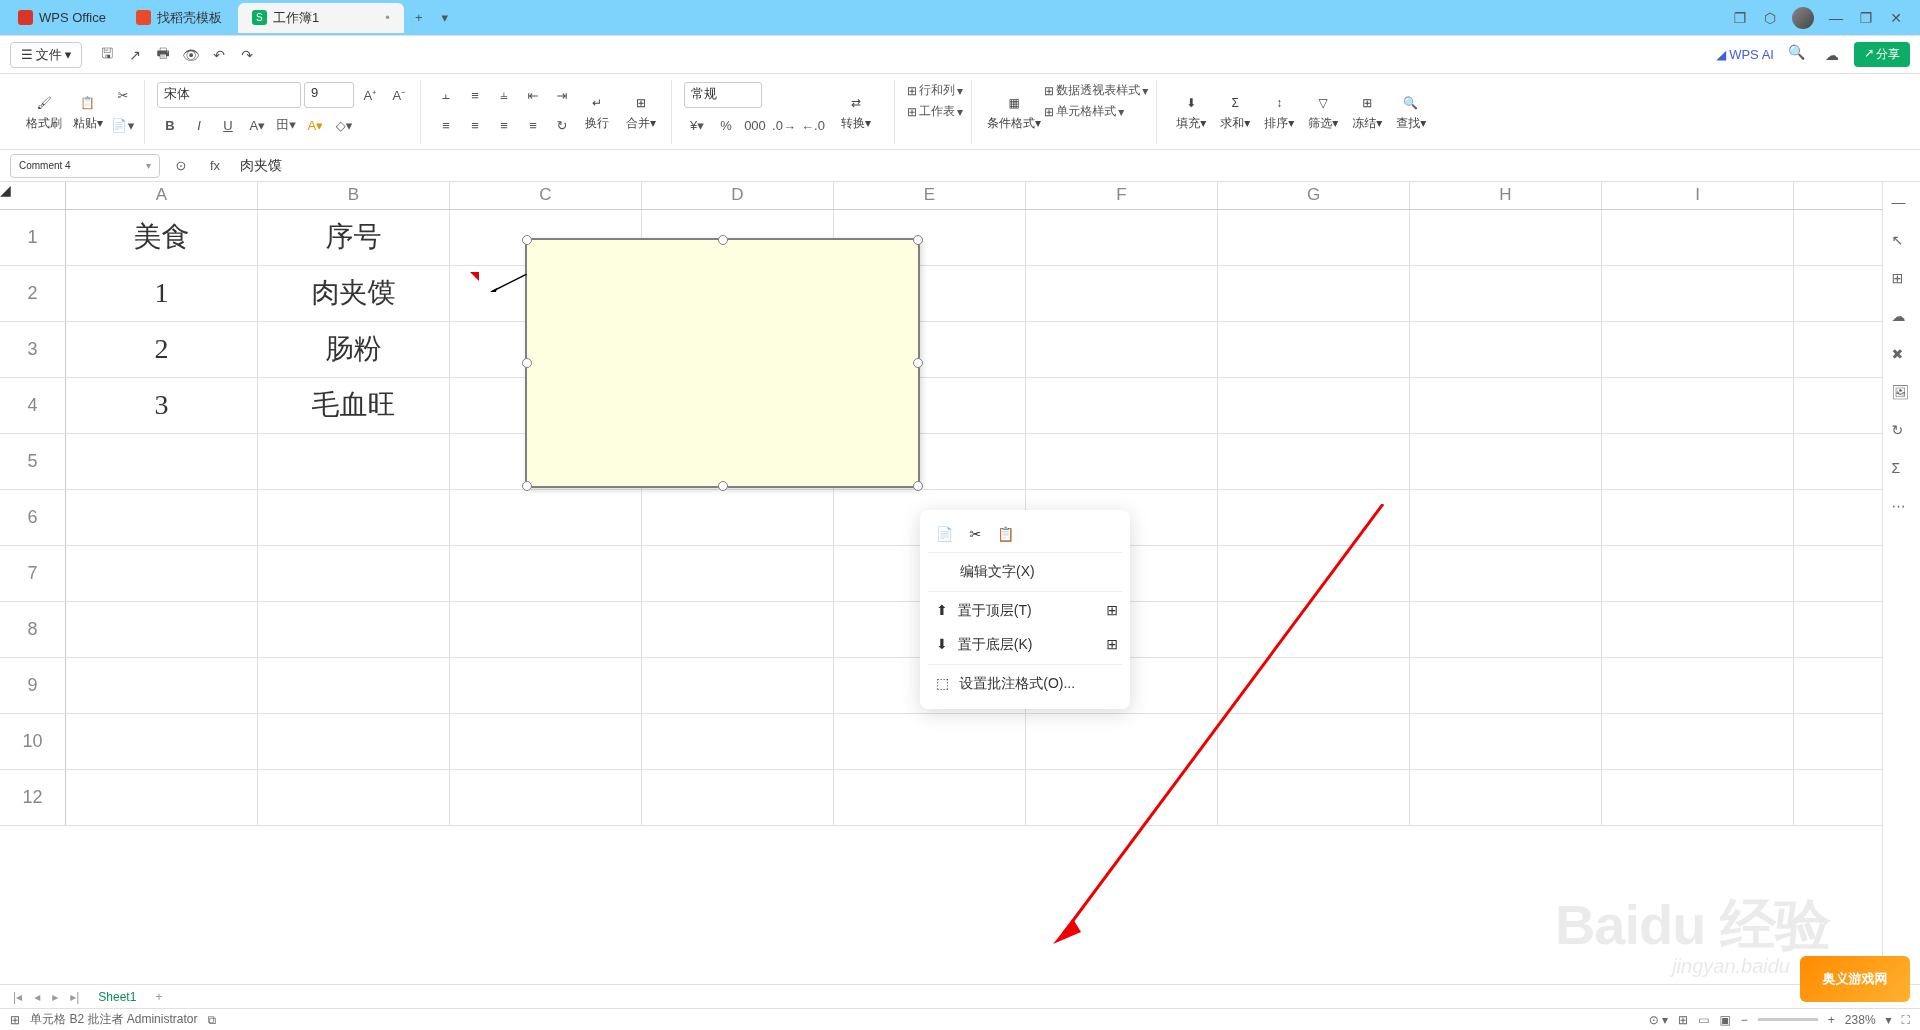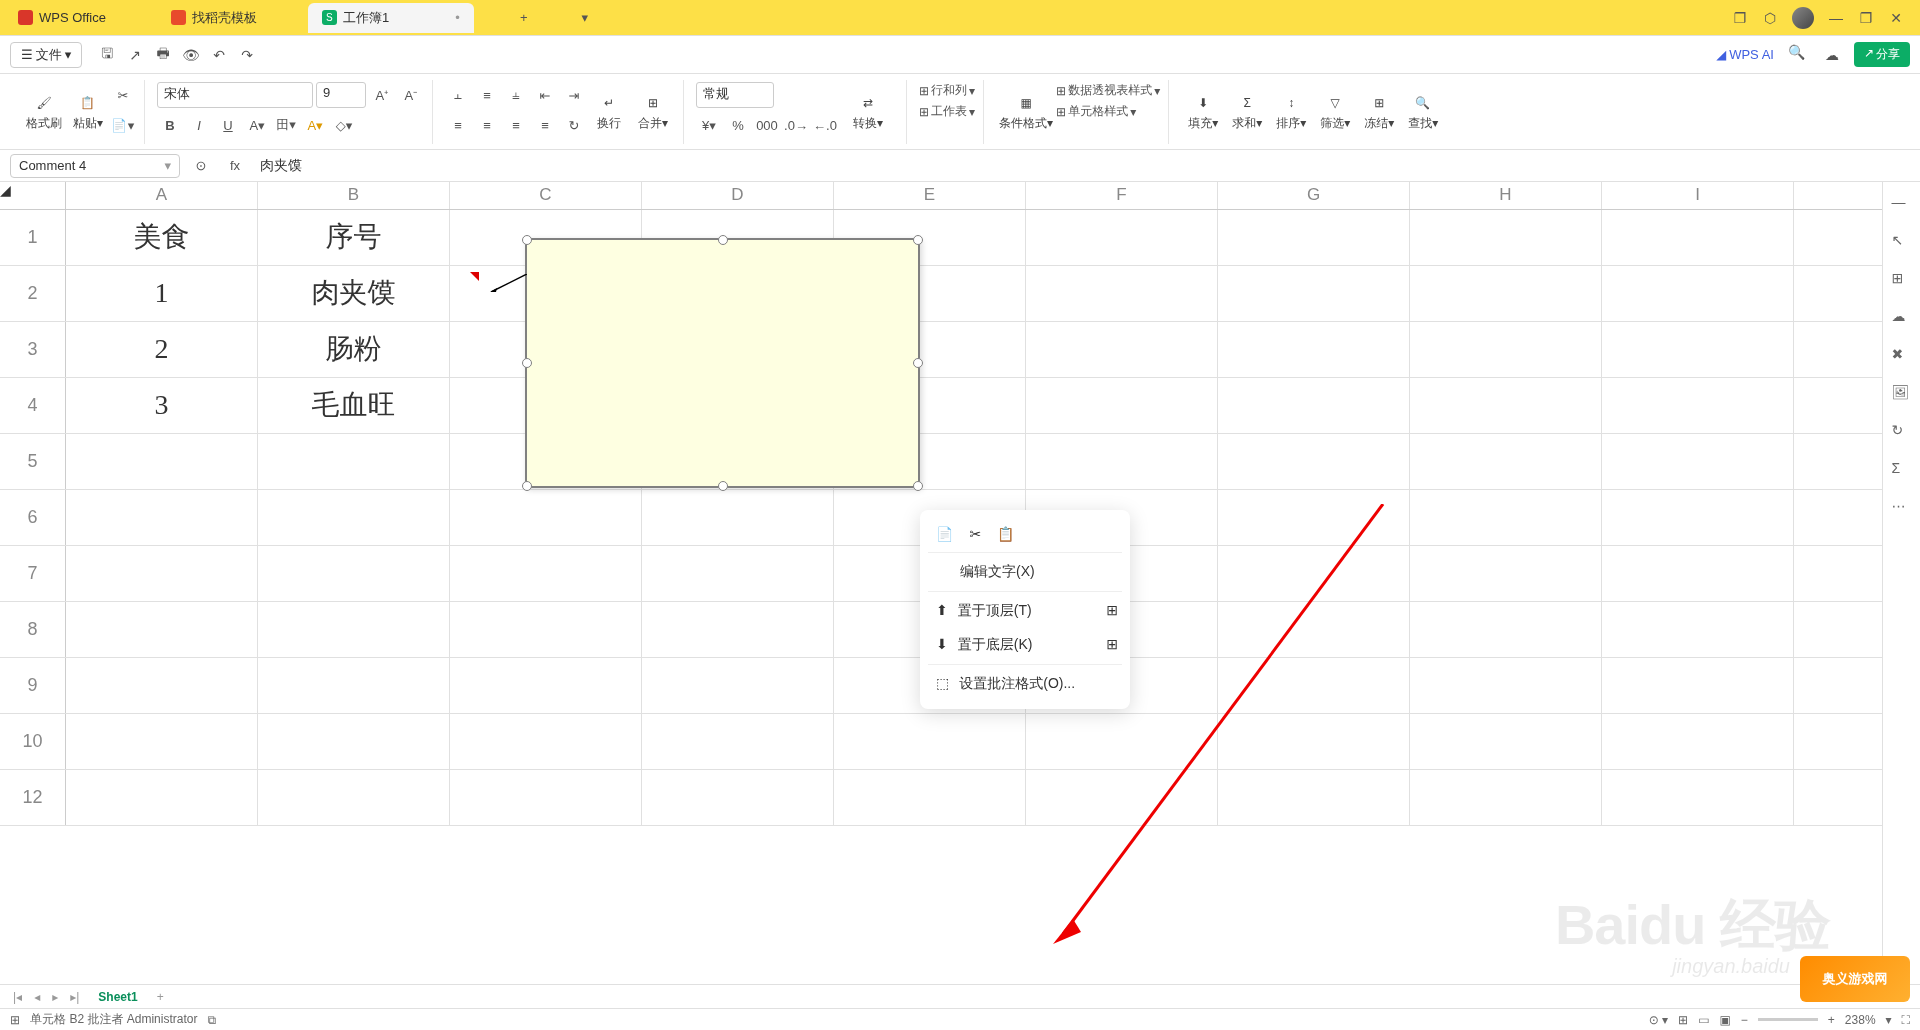--- a/index.html
+++ b/index.html
@@ -1,18 +1,18 @@
 <!DOCTYPE html>
 <html><head>
 <meta charset="utf-8">
 <style>
 * { margin:0; padding:0; box-sizing:border-box; font-family:"Microsoft YaHei","PingFang SC",sans-serif; }
 body { width:1920px; height:1030px; background:#f5f5f5; overflow:hidden; position:relative; font-size:14px; color:#333; }
 
-.titlebar { height:36px; background:#fde047; display:flex; align-items:center; padding:0 4px; border-bottom:1px solid #e0e0e0;gap:35px; }
+.titlebar { height:36px; background:#7dd3fc; display:flex; align-items:center; padding:0 4px; border-bottom:1px solid #e0e0e0; }
 .tab { display:flex; align-items:center; gap:6px; padding:4px 14px; border-radius:6px 6px 0 0; margin-right:2px; height:30px; font-size:13px; }
 .tab.active { background:#f5f5f5; }
 .tab-icon { width:15px; height:15px; display:inline-block; border-radius:3px; }
 .titlebar-right { margin-left:auto; display:flex; gap:14px; align-items:center; padding-right:12px; }
 .win-btn { width:16px; height:16px; display:flex; align-items:center; justify-content:center; color:#555; font-size:14px; }
 .avatar { width:22px; height:22px; border-radius:11px; background:linear-gradient(135deg,#888,#444); }
 
 .menubar { height:38px; background:#fff; display:flex; align-items:center; padding:0 10px; border-bottom:1px solid #e0e0e0; gap:4px; }
 .file-btn { border:1px solid #ccc; border-radius:4px; padding:3px 10px; font-size:13px; display:flex; align-items:center; gap:3px; }
 .qab { display:flex; gap:6px; margin:0 10px; }
@@ -25,27 +25,27 @@
 .search-btn { width:22px; height:22px; color:#555; }
 .share-btn { background:#0cad66; color:#fff; padding:4px 10px; border-radius:4px; font-size:12px; display:flex; gap:2px; }
 
 .ribbon { height:76px; background:#fff; display:flex; align-items:flex-start; padding:6px 14px; gap:4px; border-bottom:1px solid #e0e0e0; }
 .rgroup { display:flex; flex-direction:row; align-items:flex-start; padding:2px 8px; border-right:1px solid #e5e5e5; height:64px; }
 .rgroup:last-child { border-right:none; }
 .rbtn-lg { display:flex; flex-direction:column; align-items:center; gap:2px; font-size:12px; color:#444; width:44px; justify-content:center; height:60px; }
 .rbtn-sm { width:26px; height:26px; display:flex; align-items:center; justify-content:center; color:#555; font-size:13px; }
 .rcol { display:flex; flex-direction:column; gap:4px; }
 .rrow { display:flex; gap:3px; align-items:center; }
-.font-sel { border:1px solid #ccc; border-radius:3px; height:26px; padding:2px 6px; font-size:13px; width:156px; }
+.font-sel { border:1px solid #ccc; border-radius:3px; height:26px; padding:2px 6px; font-size:13px; width:144px; }
 .size-sel { border:1px solid #ccc; border-radius:3px; height:26px; padding:2px 6px; font-size:13px; width:50px; }
 .ico { width:20px; height:20px; display:inline-flex; align-items:center; justify-content:center; }
 .txtbtn { font-size:12px; color:#555; display:flex; align-items:center; gap:2px; }
 
 .formula-bar { height:32px; background:#fff; display:flex; align-items:center; padding:0 10px; gap:8px; border-bottom:1px solid #e0e0e0; }
-.namebox { border:1px solid #ccc; border-radius:4px; height:24px; width:170px; padding:2px 8px; font-size:13px; display:flex; align-items:center; }
+.namebox { border:1px solid #ccc; border-radius:4px; height:24px; width:150px; padding:2px 8px; font-size:10px; display:flex; align-items:center; }
 .fx-area { display:flex; align-items:center; gap:8px; flex:1; }
 .fx-input { flex:1; font-size:14px; color:#333; padding-left:4px; }
 
 .sheet-wrap { position:absolute; top:182px; left:0; right:38px; bottom:46px; background:#fff; overflow:hidden; }
 .colhdr { display:flex; height:28px; border-bottom:1px solid #ccc; background:#fff; }
 .corner { width:66px; border-right:1px solid #ccc; background:#fff; }
 .ch { width:192px; border-right:1px solid #e0e0e0; text-align:center; font-size:17px; color:#888; line-height:26px; background:#fff; }
 .grid-body { position:relative; }
 .row { display:flex; height:56px; border-bottom:1px solid #e0e0e0; }
 .rh { width:66px; border-right:1px solid #ccc; text-align:center; font-size:18px; color:#888; line-height:54px; background:#fff; }
@@ -64,21 +64,21 @@
 .cm-icons { display:flex; gap:16px; padding:8px 16px; }
 .cm-sep { height:1px; background:#eee; margin:2px 8px; }
 .cm-side { position:absolute; right:12px; }
 
 .red-arrow { position:absolute; left:1043px; top:294px; width:350px; height:440px; pointer-events:none; }
 
 .right-rail { position:absolute; right:0; top:182px; width:38px; bottom:46px; background:#fff; border-left:1px solid #e0e0e0; display:flex; flex-direction:column; align-items:center; padding-top:12px; gap:18px; }
 .rail-ico { width:20px; height:20px; color:#666; }
 
 .sheet-tabs { position:absolute; left:0; right:0; bottom:22px; height:24px; background:#fff; border-top:1px solid #e0e0e0; display:flex; align-items:center; padding:0 10px; gap:6px; font-size:12px; }
-.stab { padding:3px 10px; color:#0a8f5b; font-weight:700; }
+.stab { padding:3px 10px; color:#0a8f5b; font-weight:400; }
 .nav-arr { color:#999; padding:0 3px; }
 
 .statusbar { position:absolute; left:0; right:0; bottom:0; height:22px; background:#fff; border-top:1px solid #e0e0e0; display:flex; align-items:center; padding:0 10px; font-size:12px; color:#666; gap:10px; }
 .statusbar-right { margin-left:auto; display:flex; gap:10px; align-items:center; }
 
 .watermark { position:absolute; right:90px; bottom:66px; font-size:56px; color:rgba(0,0,0,.08); font-weight:bold; pointer-events:none; font-family:Arial; letter-spacing:-1px; }
 .watermark2 { position:absolute; right:130px; bottom:52px; font-size:20px; color:rgba(0,0,0,.09); font-style:italic; pointer-events:none; }
 .logo-corner { position:absolute; right:10px; bottom:28px; width:110px; height:46px; background:linear-gradient(135deg,#ff8c00,#ffb030); border-radius:6px; display:flex; align-items:center; justify-content:center; font-size:13px; color:#fff; font-weight:bold; }
 </style>
 </head>

